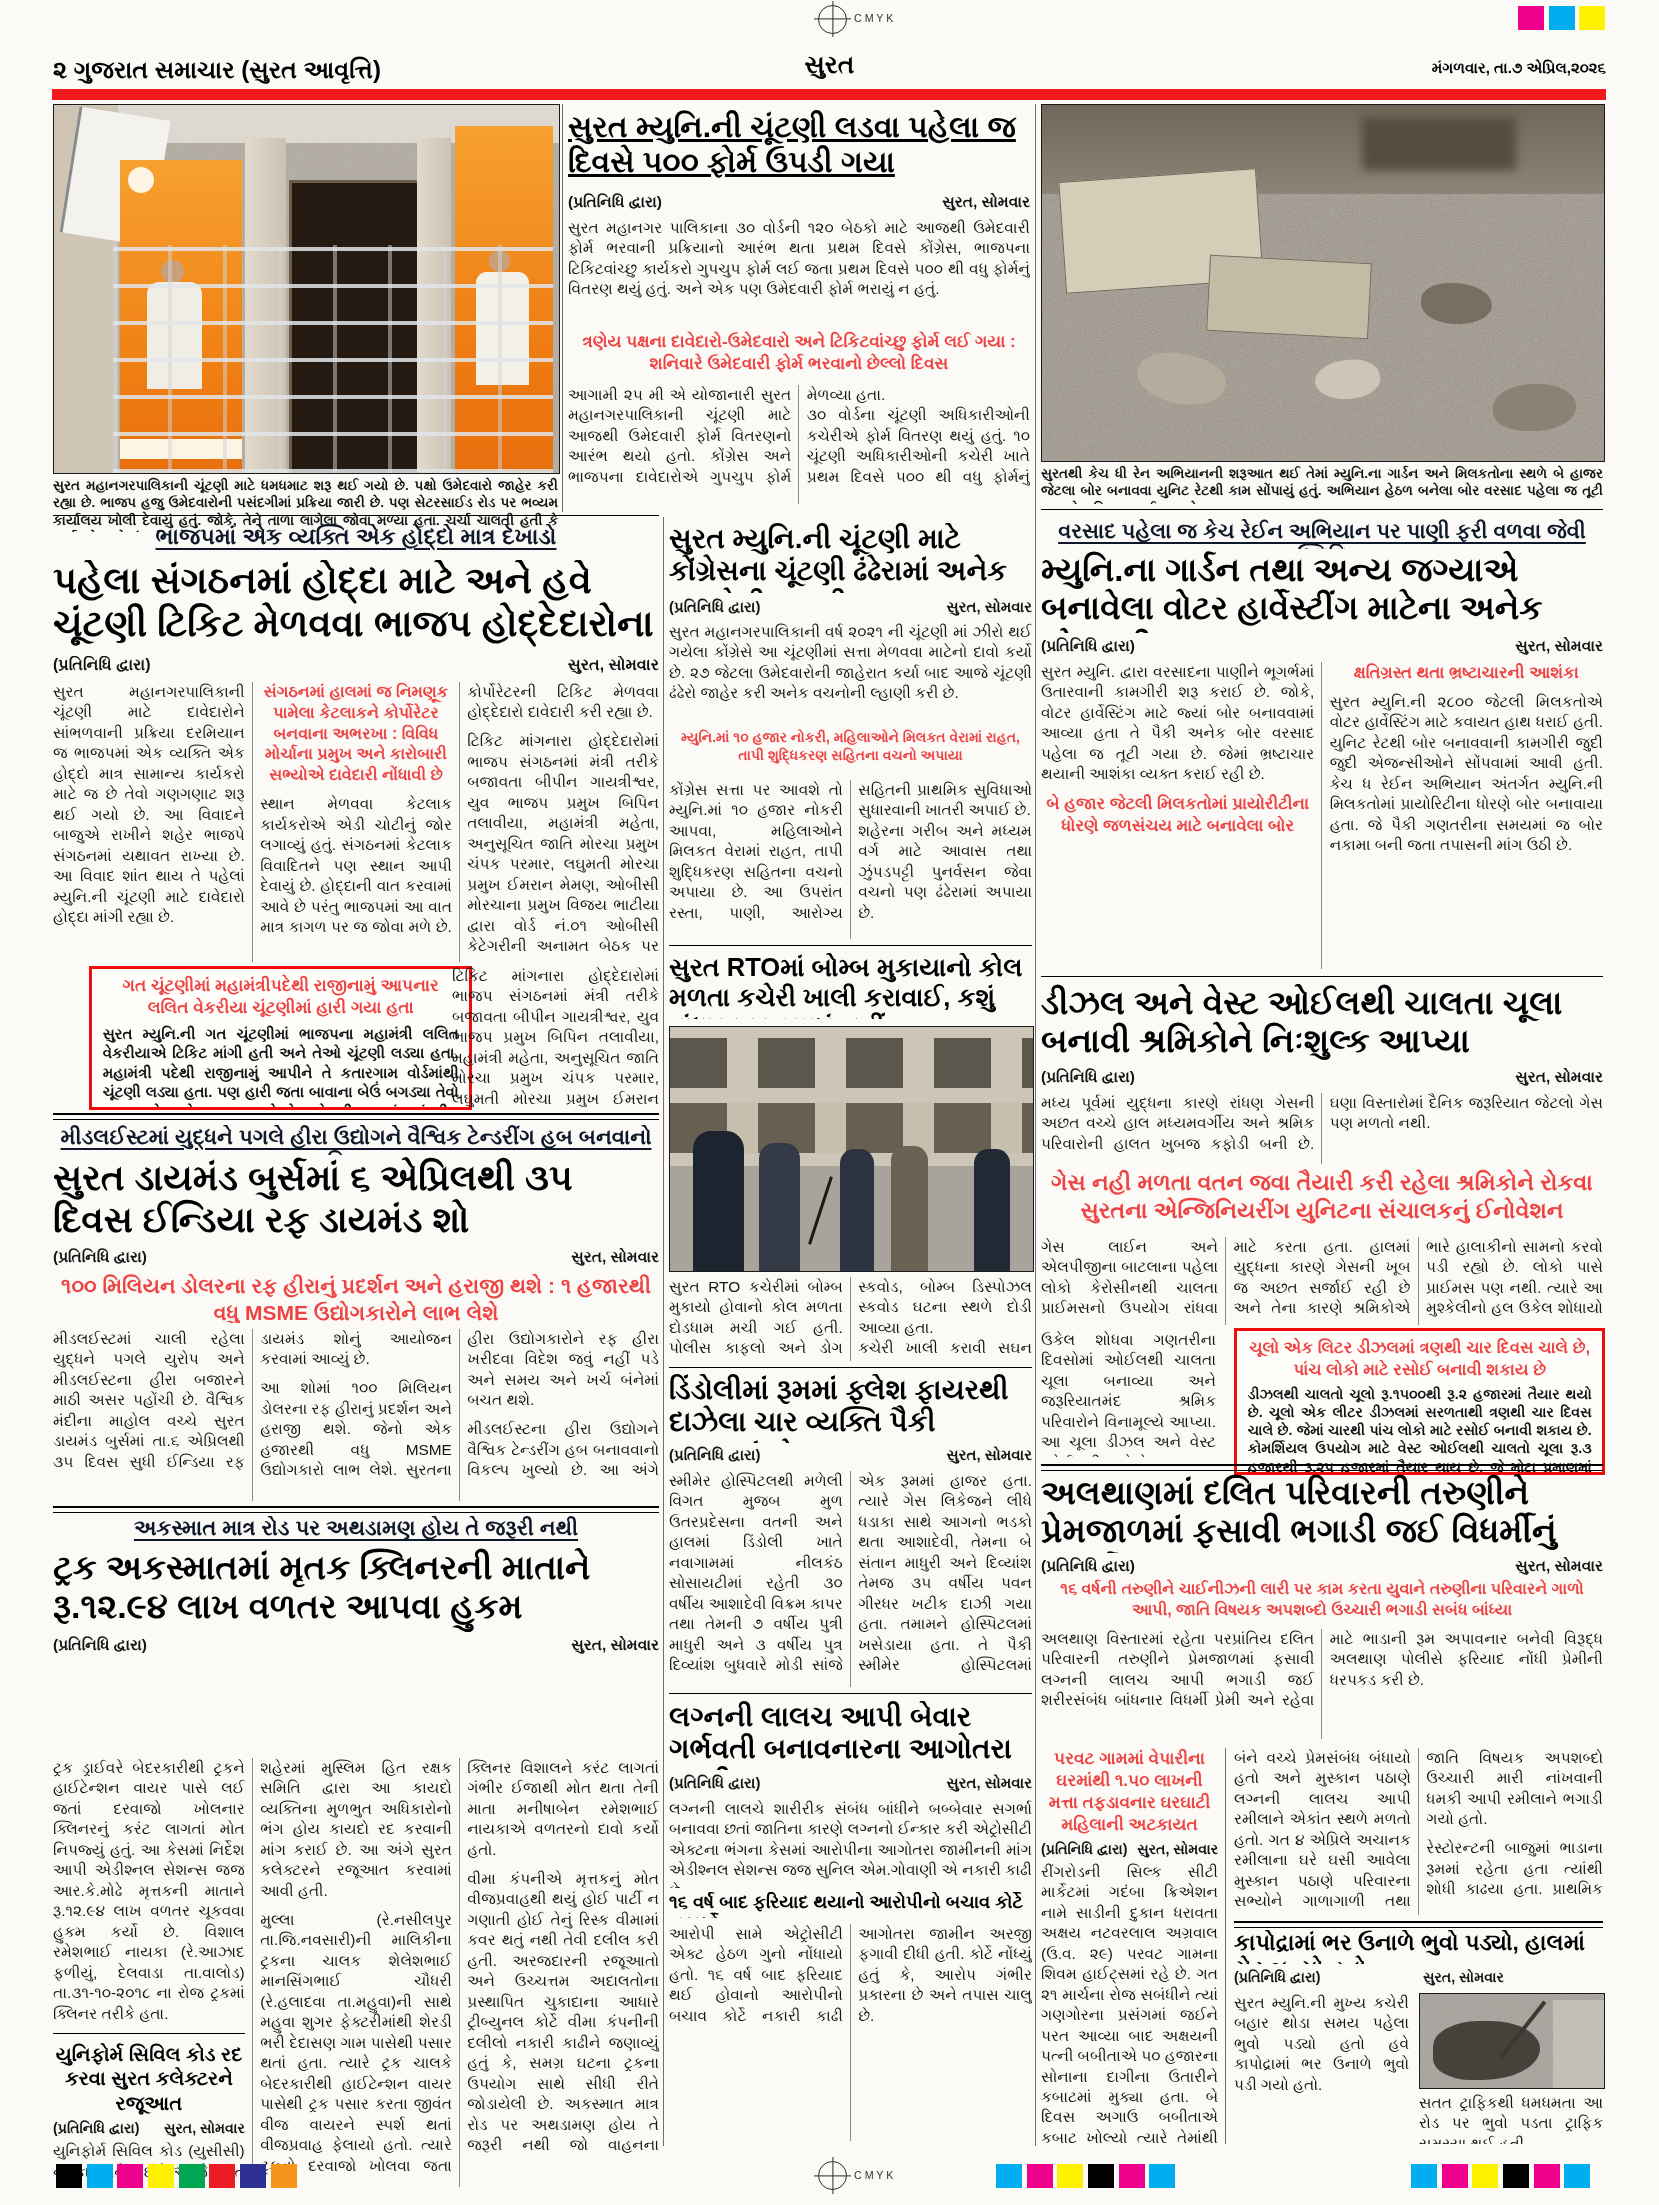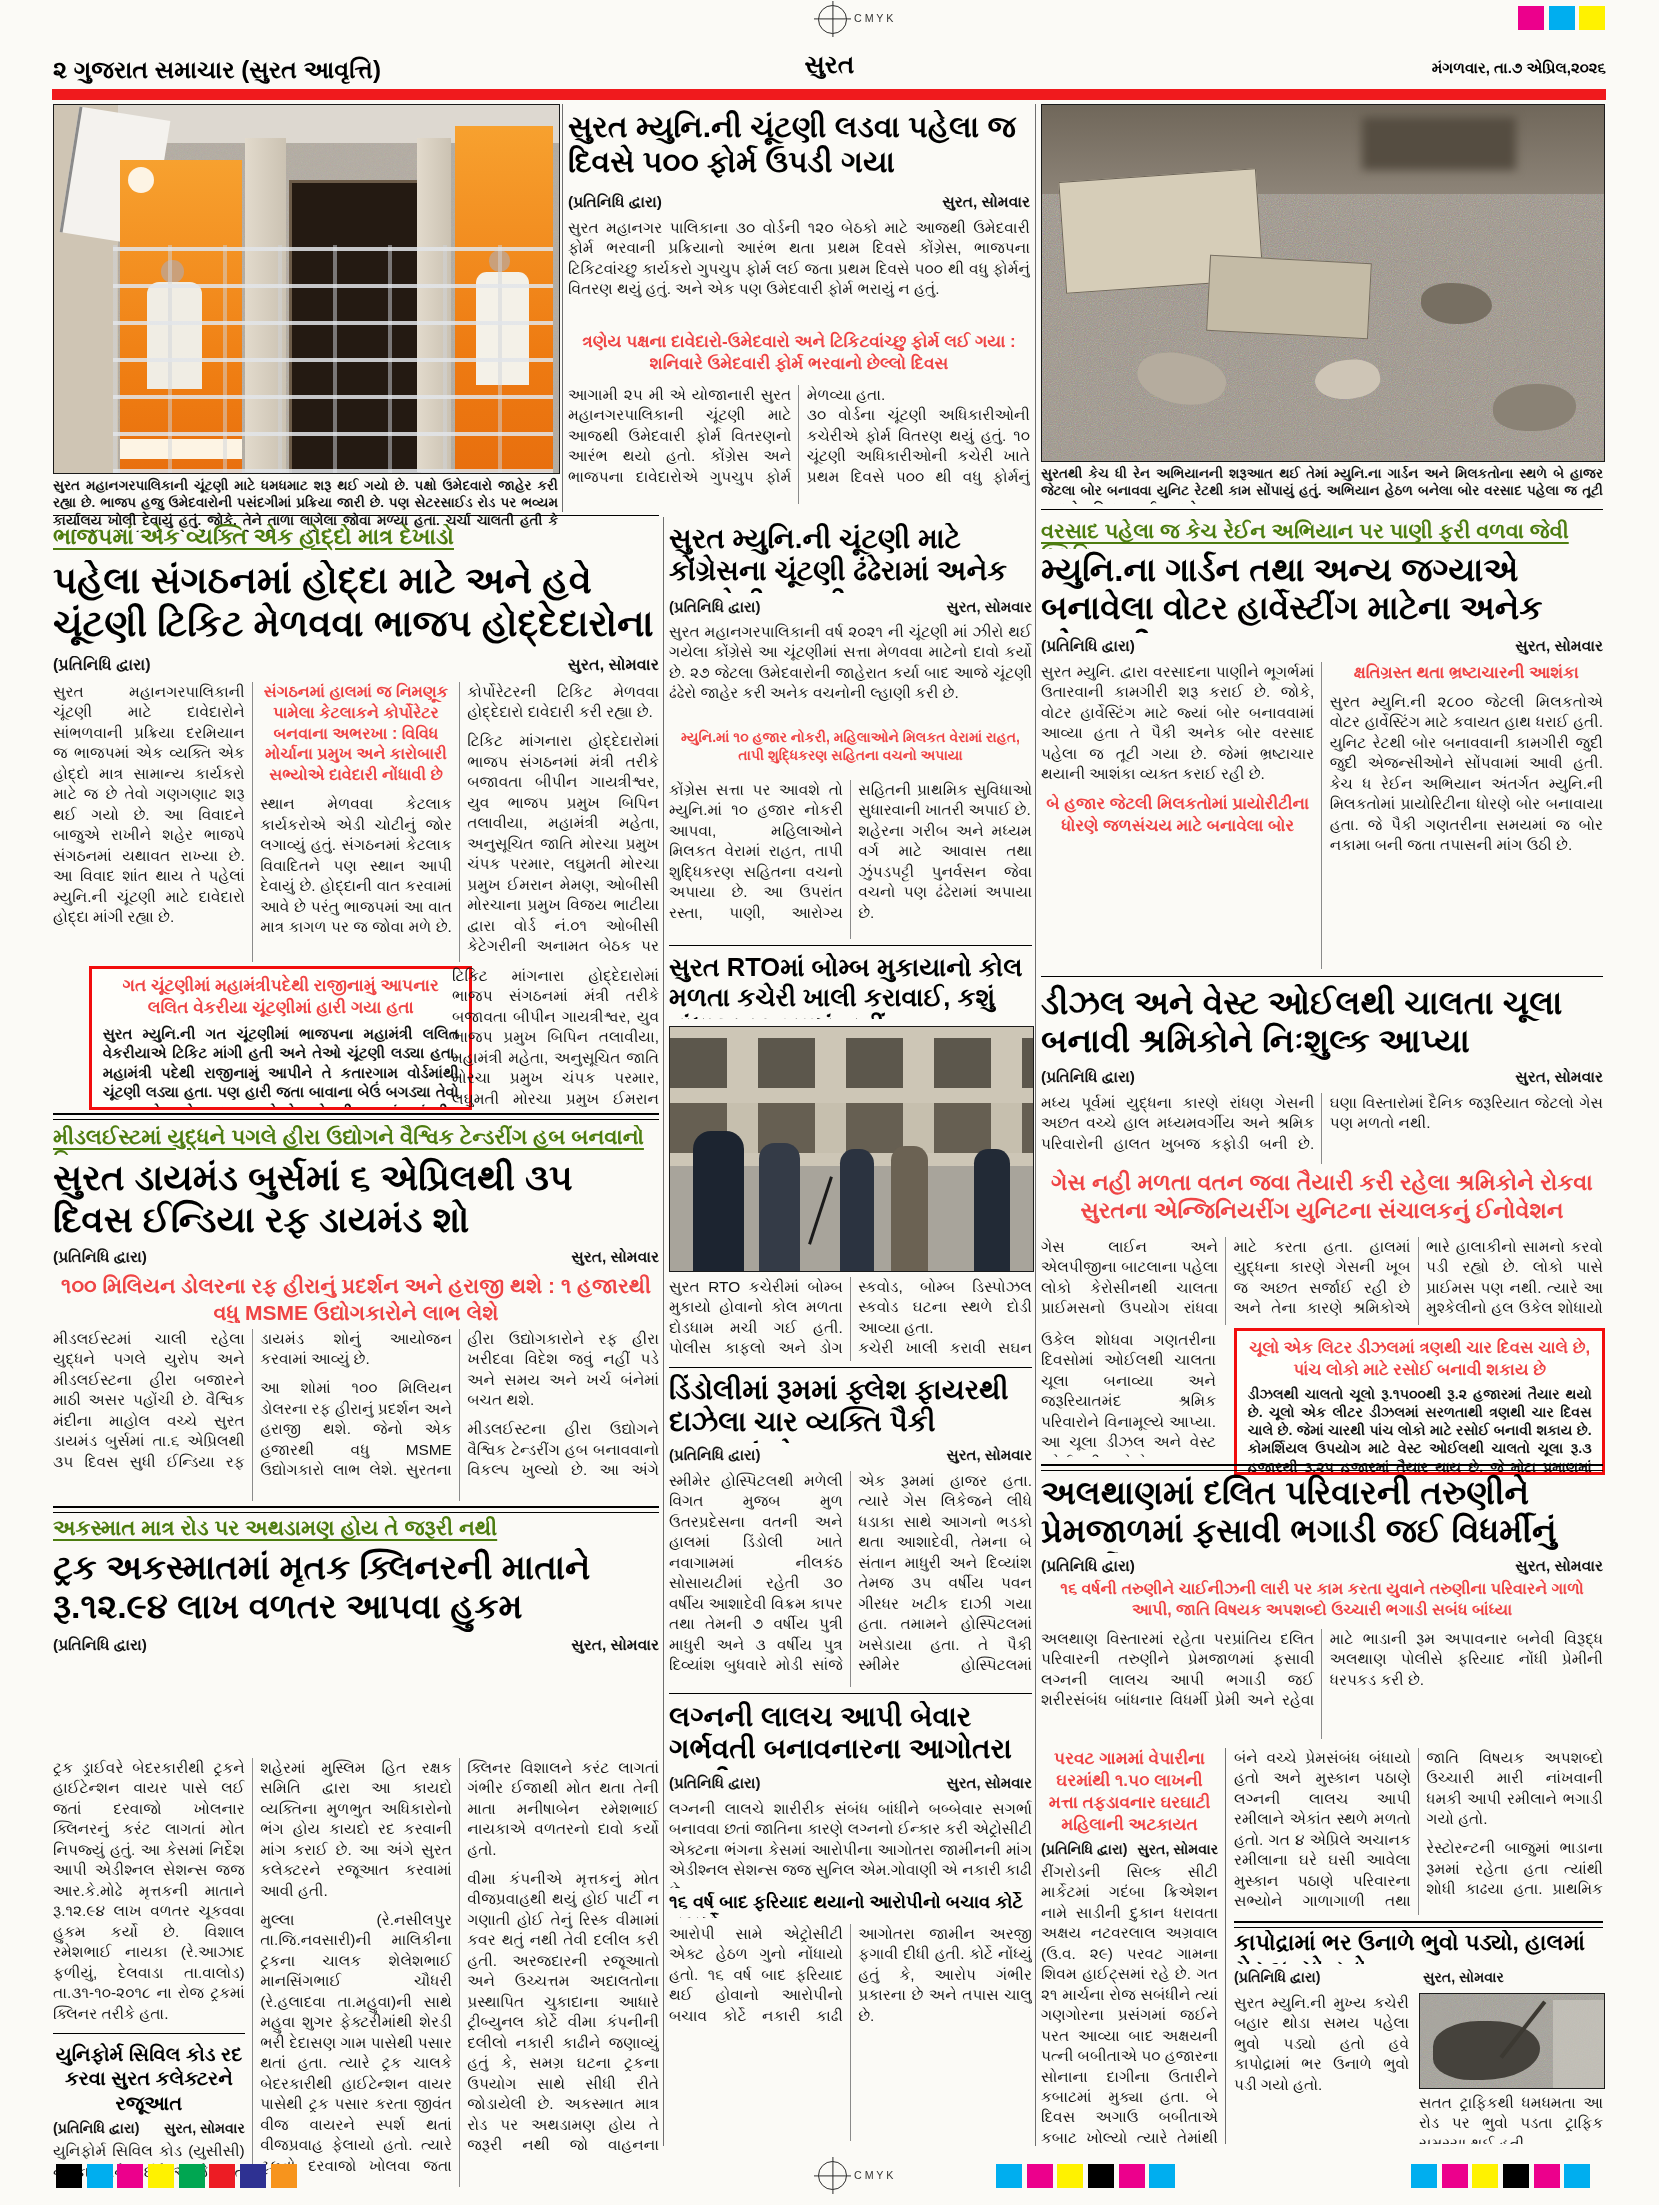--- a/index.html
+++ b/index.html
@@ -5,21 +5,21 @@
   html,body{margin:0;padding:0;}
   body{width:1660px;height:2205px;background:#efece4;overflow:hidden;
        font-family:"Liberation Sans","DejaVu Sans",sans-serif;color:#141414;}
   .page{position:absolute;left:0;top:0;width:1660px;height:2205px;background:#fbfaf6;}
   .t{position:absolute;overflow:hidden;}
   .j{text-align:justify;white-space:pre-line;}
   .b{font-weight:bold;}
   .ctr{text-align:center;}
   .rgt{text-align:right;}
   .hl{font-weight:bold;color:#000;line-height:1.16;letter-spacing:0;}
-  .kick{font-weight:bold;color:#4d7c0f;text-decoration:underline;text-underline-offset:4.1px;}
+  .kick{font-weight:bold;color:#0f172a;text-align:center;text-decoration:underline;text-underline-offset:4.1px;}
   .byrow{position:absolute;display:flex;justify-content:space-between;font-weight:bold;overflow:hidden;}
   .body-s{font-size:15.4px;line-height:1.33;}
   .c2{column-count:2;column-gap:15.4px;column-rule:0.6px solid #8a8a8a;}
   .c3{column-count:3;column-gap:15.4px;column-rule:0.6px solid #8a8a8a;}
   .dv{position:absolute;background:#000;height:1.2px;}
   .dvd{position:absolute;height:3.6px;border-top:2.4px solid #000;border-bottom:1.2px solid #000;}
   .vr{position:absolute;width:1.2px;background:#6f6f6f;}
   .redbar{position:absolute;background:#f01a1d;}
   .redbox{position:absolute;border:3.6px solid #f20d0d;background:#fffefa;padding:6px 10.7px;overflow:hidden;}
   .ph{position:absolute;border:1.8px solid #1a1a1a;overflow:hidden;}
@@ -77,21 +77,21 @@
     <div style="left:235px;top:75px;width:126px;height:293px;background:#241a12;border:3.6px solid #6d5c49;"></div>
     <div style="left:363px;top:33px;width:34px;height:334px;background:linear-gradient(90deg,#e2dacc,#cbc2b2);"></div>
     <div style="left:401px;top:21.3px;width:98px;height:346px;background:linear-gradient(180deg,#f7a12f,#ee7b12 65%,#e86f0e);">
       <div style="left:34px;top:124px;width:21.3px;height:21.3px;border-radius:50%;background:#caa07a;"></div>
       <div style="left:21.3px;top:146px;width:53px;height:113px;border-radius:10.7px 10.7px 0 0;background:#f4f1e8;"></div>
     </div>
     <div style="left:59px;top:140px;width:440px;height:228px;background:repeating-linear-gradient(0deg,rgba(226,229,233,0.85) 0 4.1px,transparent 4.1px 37px),repeating-linear-gradient(90deg,rgba(208,212,218,0.5) 0 3.6px,transparent 3.6px 55px);"></div>
   </div>
   <div class="t cap" style="left:53px;top:477px;width:505px;height:55px;">સુરત મહાનગરપાલિકાની ચૂંટણી માટે ધમધમાટ શરૂ થઈ ગયો છે. પક્ષો ઉમેદવારો જાહેર કરી રહ્યા છે. ભાજપ હજુ ઉમેદવારોની પસંદગીમાં પ્રક્રિયા જારી છે. પણ સેટરસાઈડ રોડ પર ભવ્યમ કાર્યાલય ખોલી દેવાયું હતું. જોકે, તેને તાળા લાગેલા જોવા મળ્યા હતા. ચર્ચા ચાલતી હતી કે કાર્યકરો અને ચૂંટણી દાવેદારો પોતાની ટિકિટ પાક્કી કરવામાં વ્યસ્ત હતા...</div>
 
-  <div class="t hl" style="left:568px;top:110px;width:462px;height:77px;font-size:30px;">સુરત મ્યુનિ.ની ચૂંટણી લડવા પહેલા જ દિવસે ૫૦૦ ફોર્મ ઉપડી ગયા</div>
+  <div class="t hl" style="left:568px;top:110px;width:462px;height:77px;font-size:30px;text-decoration:underline;">સુરત મ્યુનિ.ની ચૂંટણી લડવા પહેલા જ દિવસે ૫૦૦ ફોર્મ ઉપડી ગયા</div>
   <div class="byrow" style="left:568px;top:193px;width:462px;height:21.3px;font-size:15.4px;">
     <span>(પ્રતિનિધિ દ્વારા)</span>
     <span>સુરત, સોમવાર</span>
   </div>
   <div class="t j body-s" style="left:568px;top:218px;width:462px;height:109px;">સુરત મહાનગર પાલિકાના ૩૦ વોર્ડની ૧૨૦ બેઠકો માટે આજથી ઉમેદવારી ફોર્મ ભરવાની પ્રક્રિયાનો આરંભ થતા પ્રથમ દિવસે કોંગ્રેસ, ભાજપના ટિકિટવાંચ્છુ કાર્યકરો ગુપચુપ ફોર્મ લઈ જતા પ્રથમ દિવસે ૫૦૦ થી વધુ ફોર્મનું વિતરણ થયું હતું. અને એક પણ ઉમેદવારી ફોર્મ ભરાયું ન હતું.</div>
   <div class="t subem" style="left:568px;top:331px;width:462px;height:50px;font-size:17px;line-height:1.3;">ત્રણેય પક્ષના દાવેદારો-ઉમેદવારો અને ટિકિટવાંચ્છુ ફોર્મ લઈ ગયા : શનિવારે ઉમેદવારી ફોર્મ ભરવાનો છેલ્લો દિવસ</div>
   <div class="t j c2 body-s" style="left:568px;top:385px;width:462px;height:119px;">આગામી ૨૫ મી એ યોજાનારી સુરત મહાનગરપાલિકાની ચૂંટણી માટે આજથી ઉમેદવારી ફોર્મ વિતરણનો આરંભ થયો હતો. કોંગ્રેસ અને ભાજપના દાવેદારોએ ગુપચુપ ફોર્મ મેળવ્યા હતા.
 ૩૦ વોર્ડના ચૂંટણી અધિકારીઓની કચેરીએ ફોર્મ વિતરણ થયું હતું. ૧૦ ચૂંટણી અધિકારીઓની કચેરી ખાતે પ્રથમ દિવસે ૫૦૦ થી વધુ ફોર્મનું વિતરણ થયું હતું, પરંતુ એક પણ ઉમેદવારી ફોર્મ ભરાયું ન હતું. શનિવારે ઉમેદવારી ફોર્મ ભરવાનો છેલ્લો દિવસ છે.</div>
 
   <div class="ph" style="left:1041px;top:104px;width:562px;height:356px;background:#9d9488;">

